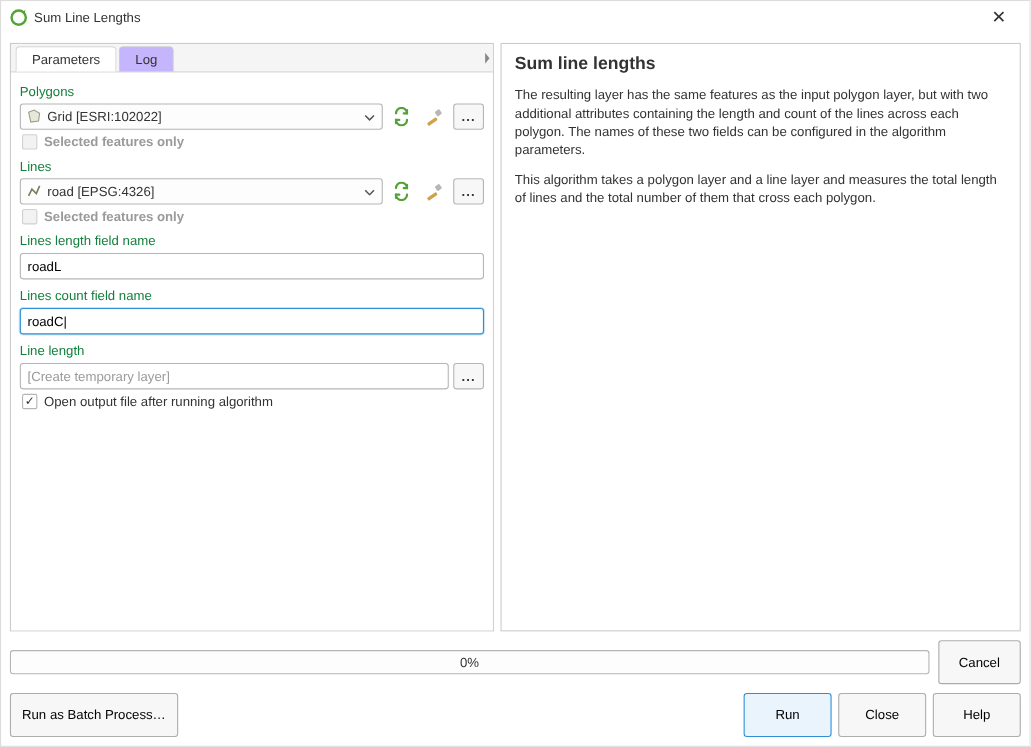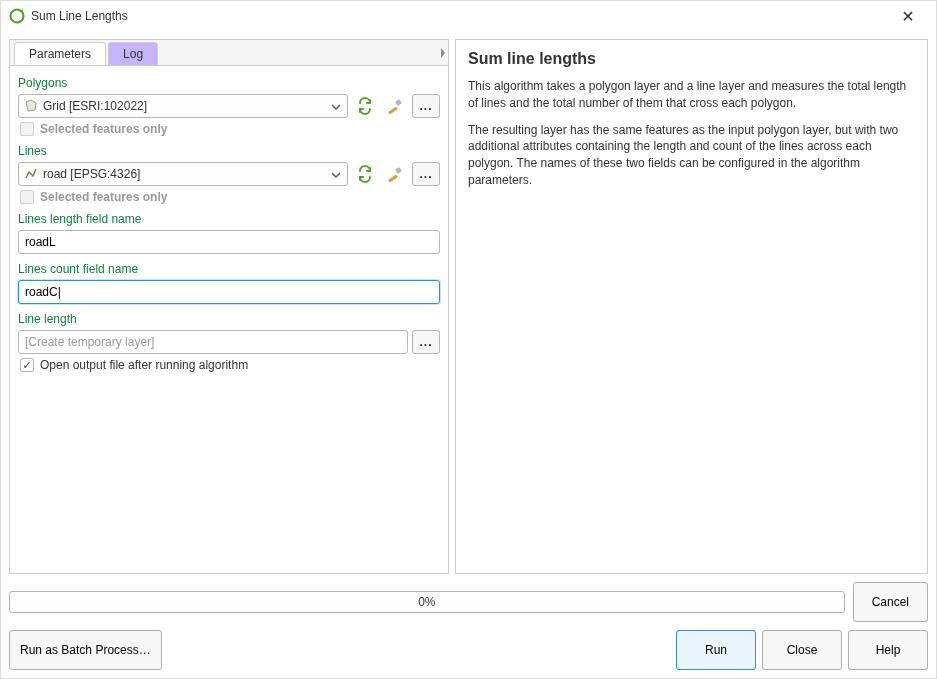--- a/index.html
+++ b/index.html
@@ -170,22 +170,22 @@
         <div class="checkbox-row" style="margin-top:4px">
           <span class="chk checked"></span>
           <span class="chk-label">Open output file after running algorithm</span>
         </div>
 
       </div>
     </div>
 
     <div class="right-pane">
       <h2>Sum line lengths</h2>
+      <p>The resulting layer has the same features as the input polygon layer, but with two additional attributes containing the length and count of the lines across each polygon. The names of these two fields can be configured in the algorithm parameters.</p>
       <p>This algorithm takes a polygon layer and a line layer and measures the total length of lines and the total number of them that cross each polygon.</p>
-      <p>The resulting layer has the same features as the input polygon layer, but with two additional attributes containing the length and count of the lines across each polygon. The names of these two fields can be configured in the algorithm parameters.</p>
     </div>
 
   </div>
 
   <div class="footer">
     <div class="progress-row">
       <div class="progress">
         <div class="progress-label">0%</div>
       </div>
       <button class="btn">Cancel</button>

